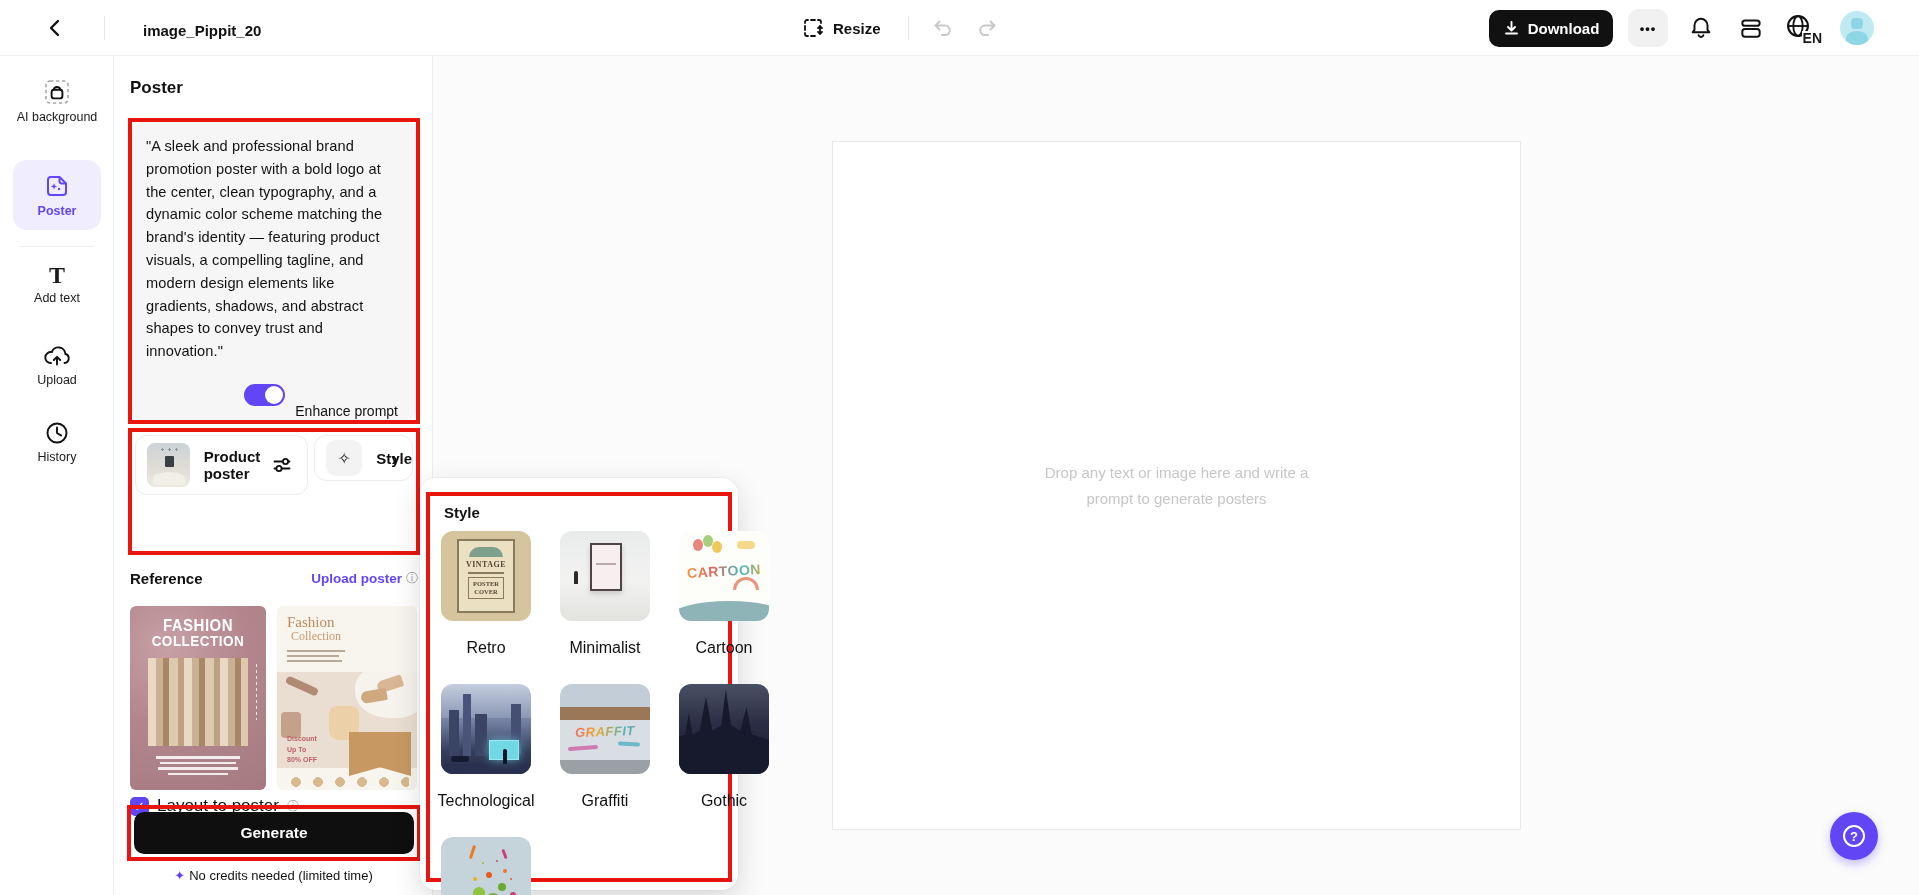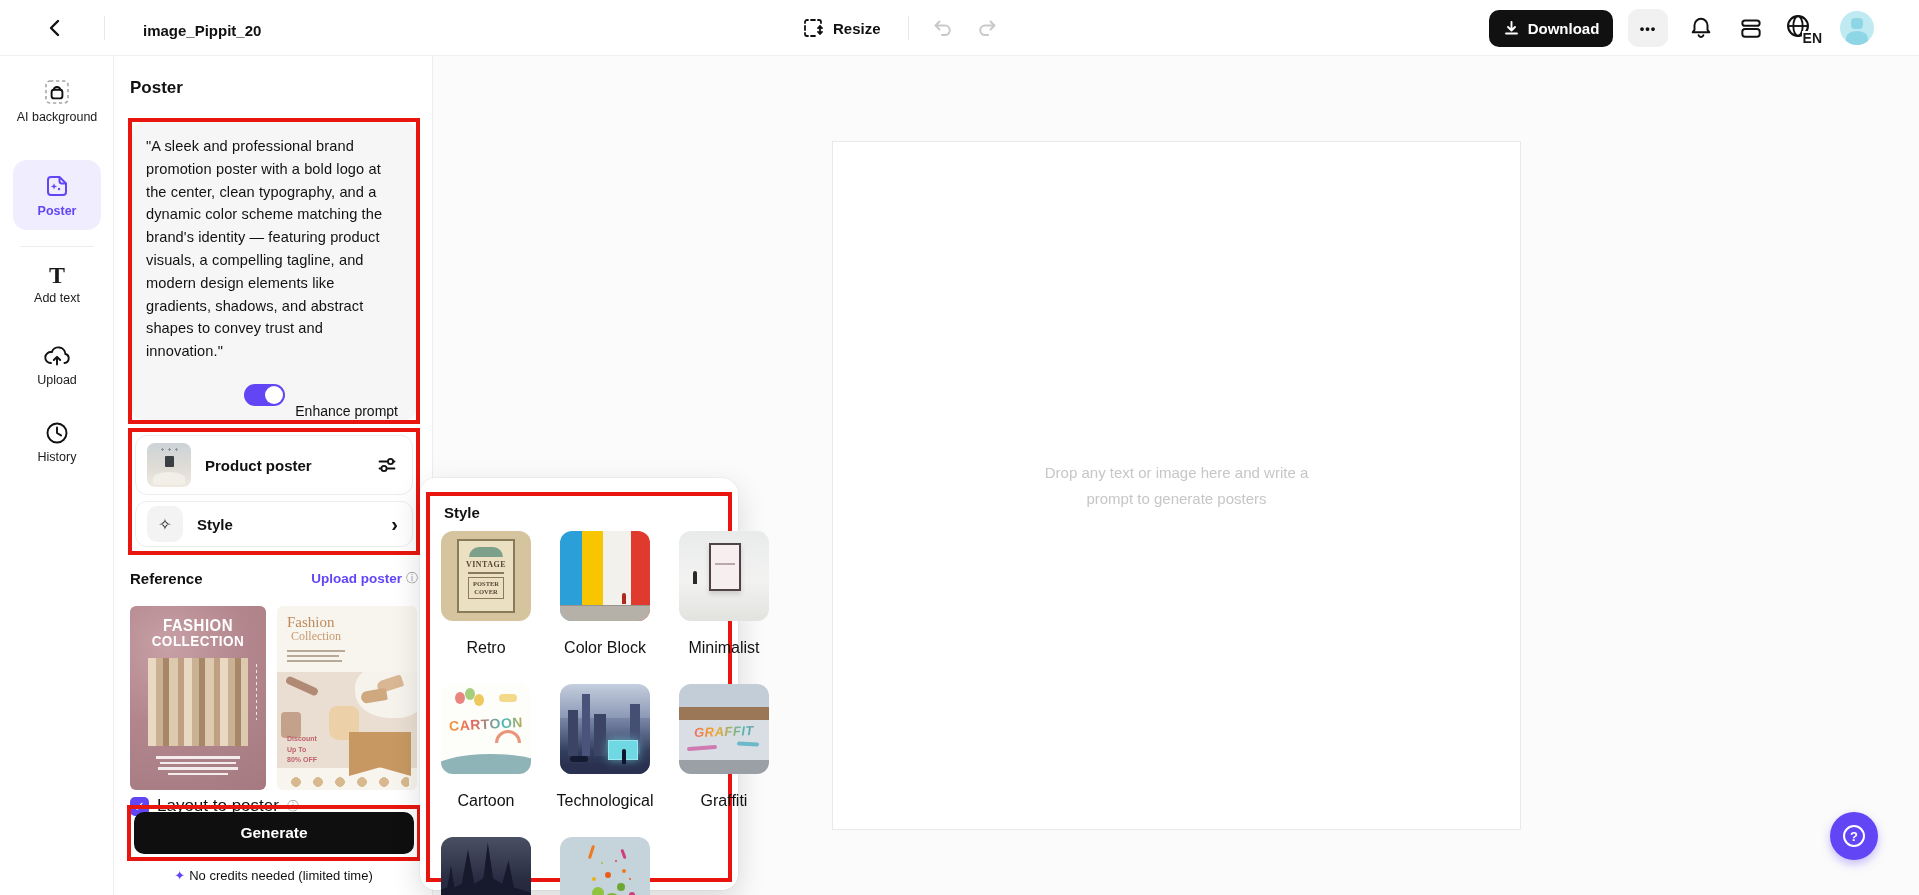--- a/index.html
+++ b/index.html
@@ -41,21 +41,21 @@
 
   .redbox { position:absolute; border:4px solid #e9150f; }
   .redbox1 { left:14px; top:62px; width:292px; height:306px; }
   .prompt-box { width:100%; height:100%; background:#f6f6f7; border-radius:10px; padding:13px 14px 10px; cursor:text; }
   .prompt-text { font-size:14.6px; line-height:22.8px; color:#121212; letter-spacing:.1px; }
   .enhance-row { display:flex; align-items:center; justify-content:flex-end; gap:10px; margin-top:9px; padding-right:4px; }
   .toggle { position:relative; width:41px; height:22px; border-radius:11px; background:#6246f5; cursor:pointer; flex:0 0 auto; }
   .toggle .knob { position:absolute; right:2px; top:2px; width:18px; height:18px; border-radius:50%; background:#fff; }
   .enhance-label { font-size:14px; color:#111;margin-top:31px; }
 
-  .redbox2 { left:14px; top:372px; width:292px; height:127px; padding:3px; display:flex; flex-direction:column; gap:6px; }
+  .redbox2 { left:14px; top:372px; width:292px; height:127px; padding:3px; display:flex; flex-direction:row; gap:6px; }
   .opt-row { background:#fff; border:1px solid #ececec; border-radius:12px; display:flex; align-items:center; cursor:pointer; position:relative; }
   .opt-row.big { height:60px; }
   .opt-row.small { height:46px; }
   .prod-thumb { width:44px; height:44px; border-radius:8px; margin-left:11px; position:relative; overflow:hidden; background:linear-gradient(180deg,#ccd3d6 0%,#dfdcd6 55%,#efe9e0 100%); }
   .prod-thumb .obj { position:absolute; left:18px; top:13px; width:9px; height:11px; background:#3a3f44; border-radius:1px; }
   .prod-thumb .mound { position:absolute; left:6px; bottom:2px; width:32px; height:13px; background:#f2efe9; border-radius:50% 50% 20% 20%; }
   .prod-thumb .dots { position:absolute; left:12px; top:5px; width:22px; height:3px; background:radial-gradient(circle 1.2px, #8a929a 1.1px, transparent 1.3px) 0 0/7px 3px repeat-x; }
   .opt-label { font-size:15px; font-weight:600; color:#111; margin-left:14px; }
   .opt-right { position:absolute; right:14px; display:flex; align-items:center; }
   .style-tile { width:36px; height:36px; border-radius:10px; background:#f3f3f4; margin-left:11px; display:flex; align-items:center; justify-content:center; font-size:16px; color:#1a1a1a; }
@@ -422,27 +422,20 @@
               <div class="arc"></div>
               <div class="vtxt">VINTAGE</div>
               <div class="rule"></div>
               <div class="pbox"><span>POSTER</span><br><span>COVER</span></div>
             </div>
           </div>
           <span class="cap">Retro</span>
         </div>
 
 
-        <div class="style-cell">
-          <div class="thumb th-colorblock">
-            <div class="ground"></div>
-              <div class="person"></div>
-          </div>
-          <span class="cap">Color Block</span>
-        </div>
 
         <div class="style-cell">
           <div class="thumb th-mini">
             <div class="frame"></div>
               <div class="ftxt"></div>
               <div class="person"></div>
           </div>
           <span class="cap">Minimalist</span>
         </div>
 

